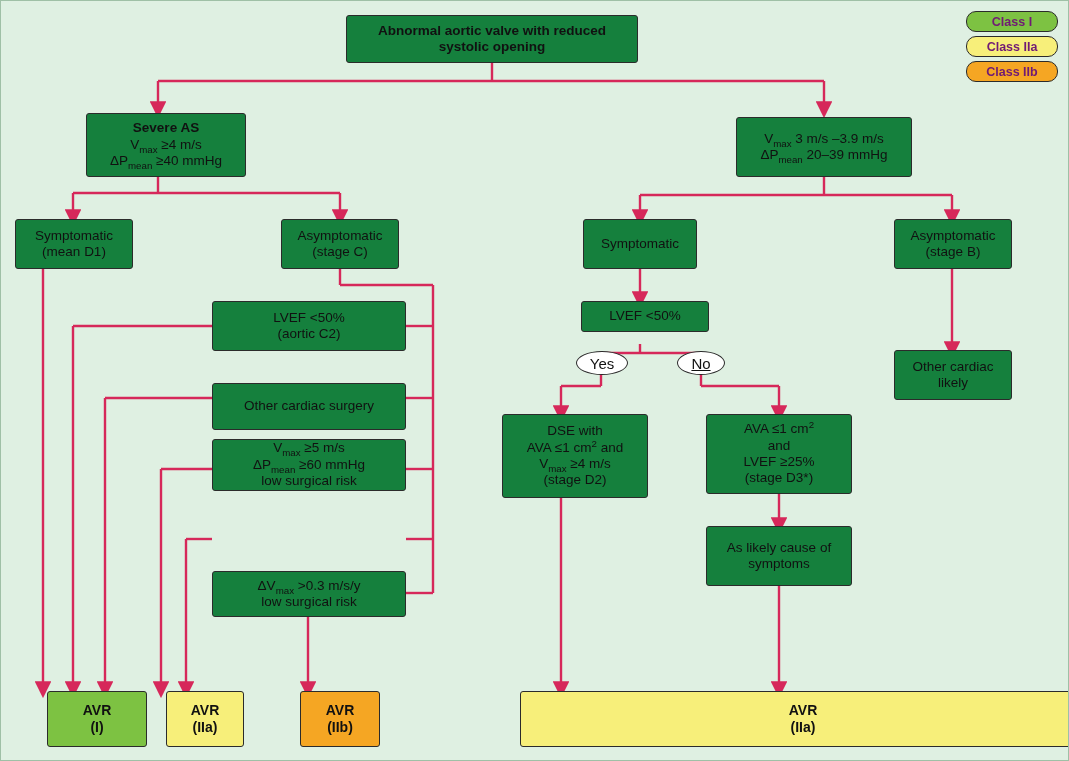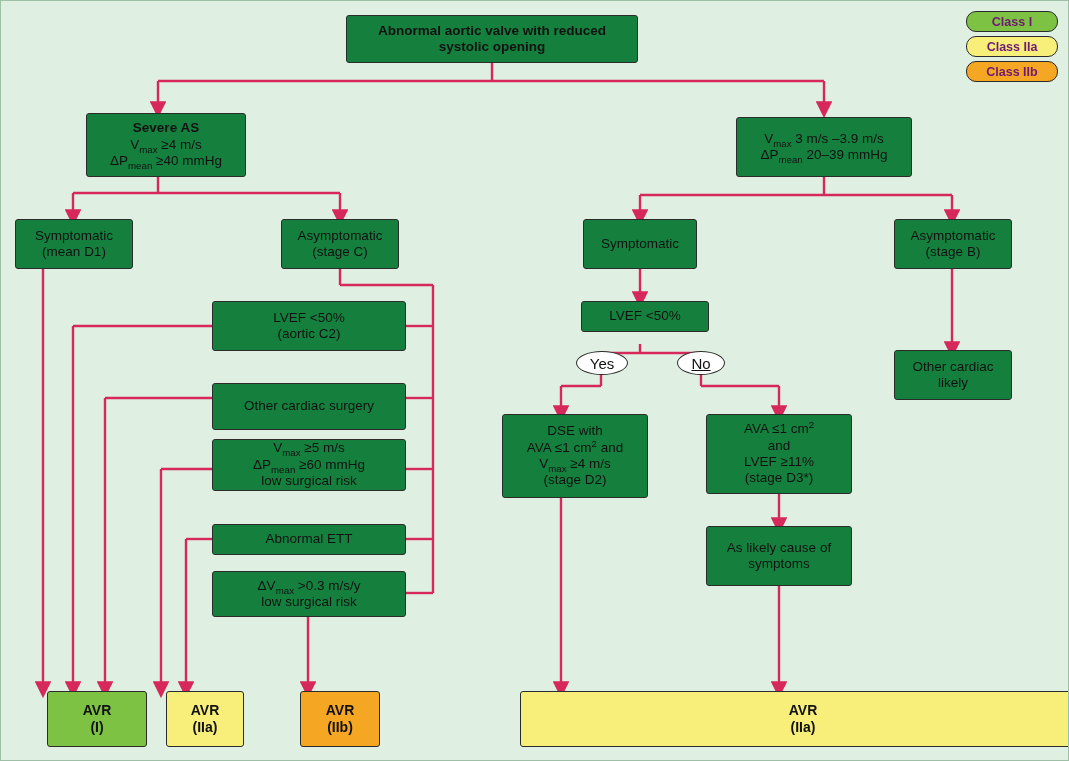--- a/index.html
+++ b/index.html
@@ -248,23 +248,20 @@
   </div>
 
   <div class="node" style="left:211px;top:438px;width:194px;height:52px;">
     <div>
       <span><span>V</span><sub>max</sub><span> ≥5 m/s</span></span><br>
       <span><span>ΔP</span><sub>mean</sub><span> ≥60 mmHg</span></span><br>
       <span>low surgical risk</span>
     </div>
   </div>
 
-  <div class="node" style="left:211px;top:523px;width:194px;height:31px;">
-    <span>Abnormal ETT</span>
-  </div>
 
   <div class="node" style="left:211px;top:570px;width:194px;height:46px;">
     <div>
       <span><span>ΔV</span><sub>max</sub><span> &gt;0.3 m/s/y</span></span><br>
       <span>low surgical risk</span>
     </div>
   </div>
 
   <div class="node" style="left:582px;top:218px;width:114px;height:50px;">
     <span>Symptomatic</span>
@@ -294,21 +291,21 @@
       <span><span>AVA ≤1 cm</span><sup>2</sup><span> and</span></span><br>
       <span><span>V</span><sub>max</sub><span> ≥4 m/s</span></span><br>
       <span>(stage D2)</span>
     </div>
   </div>
 
   <div class="node" style="left:705px;top:413px;width:146px;height:80px;">
     <div>
       <span><span>AVA ≤1 cm</span><sup>2</sup></span><br>
       <span>and</span><br>
-      <span>LVEF ≥11%</span><br>
+      <span>LVEF ≥25%</span><br>
       <span>(stage D3*)</span>
     </div>
   </div>
 
   <div class="node" style="left:705px;top:525px;width:146px;height:60px;">
     <div>
       <span>As likely cause of</span><br>
       <span>symptoms</span>
     </div>
   </div>

